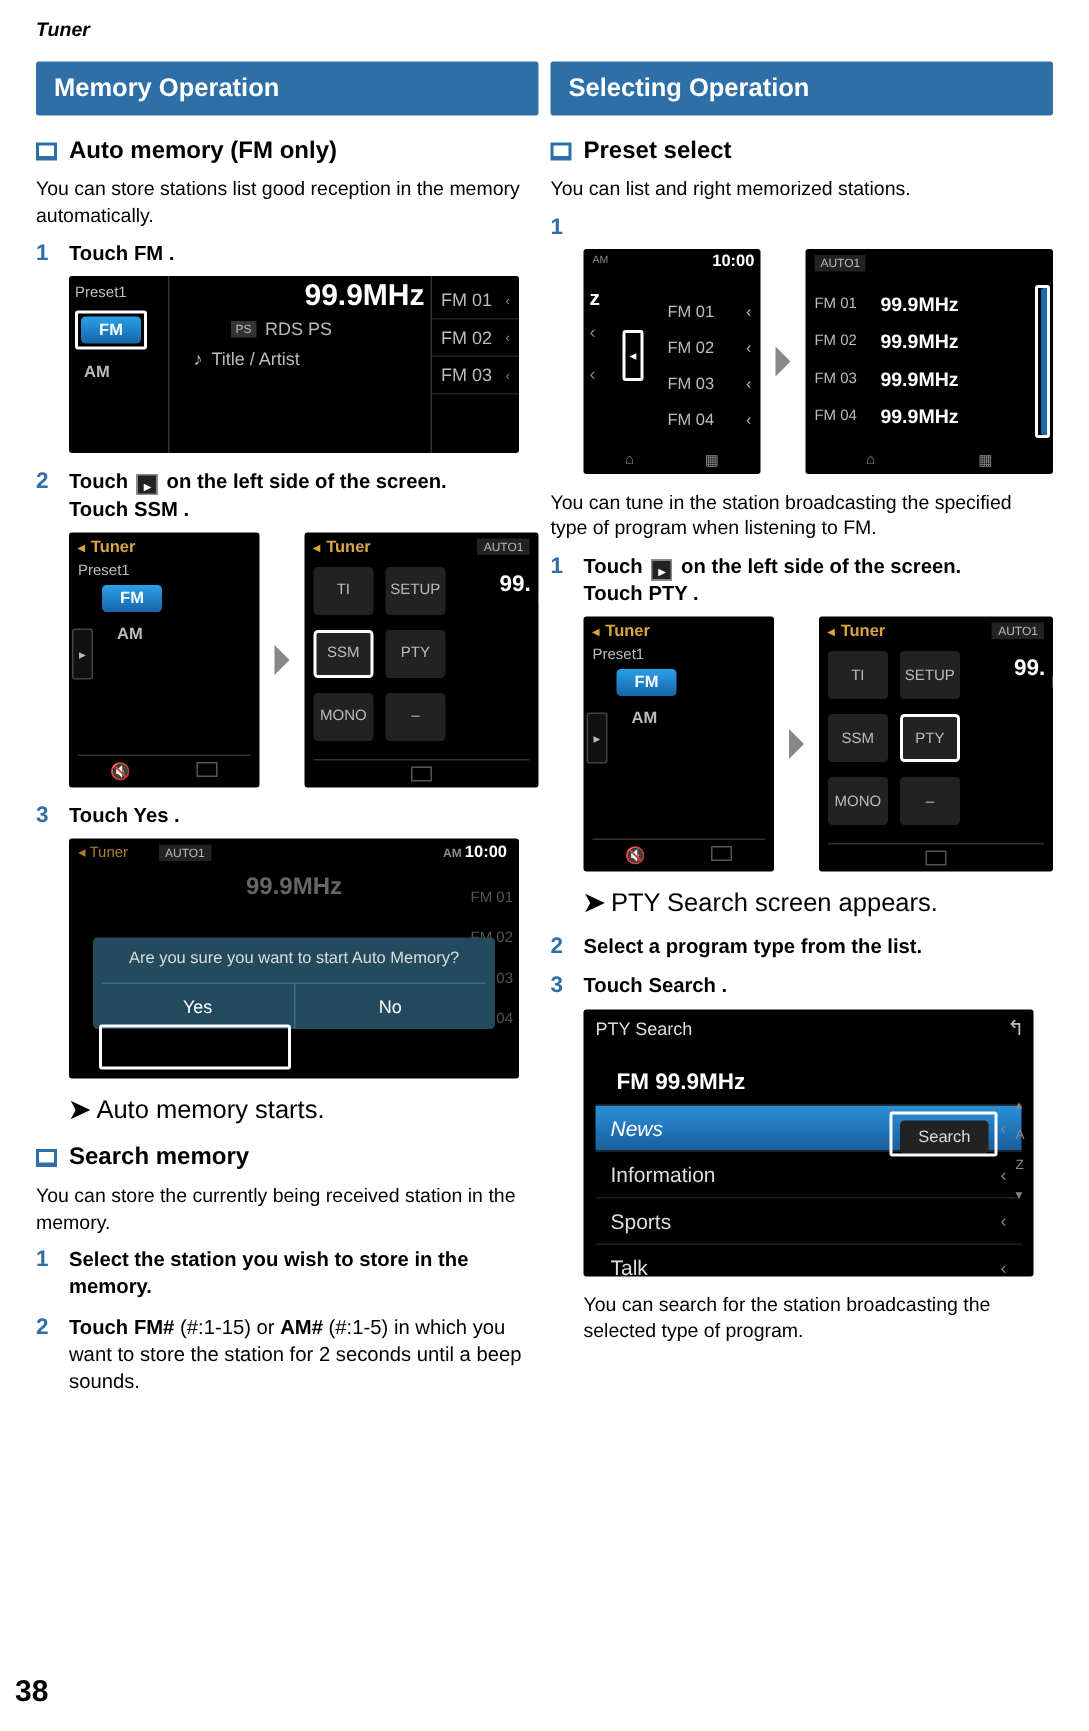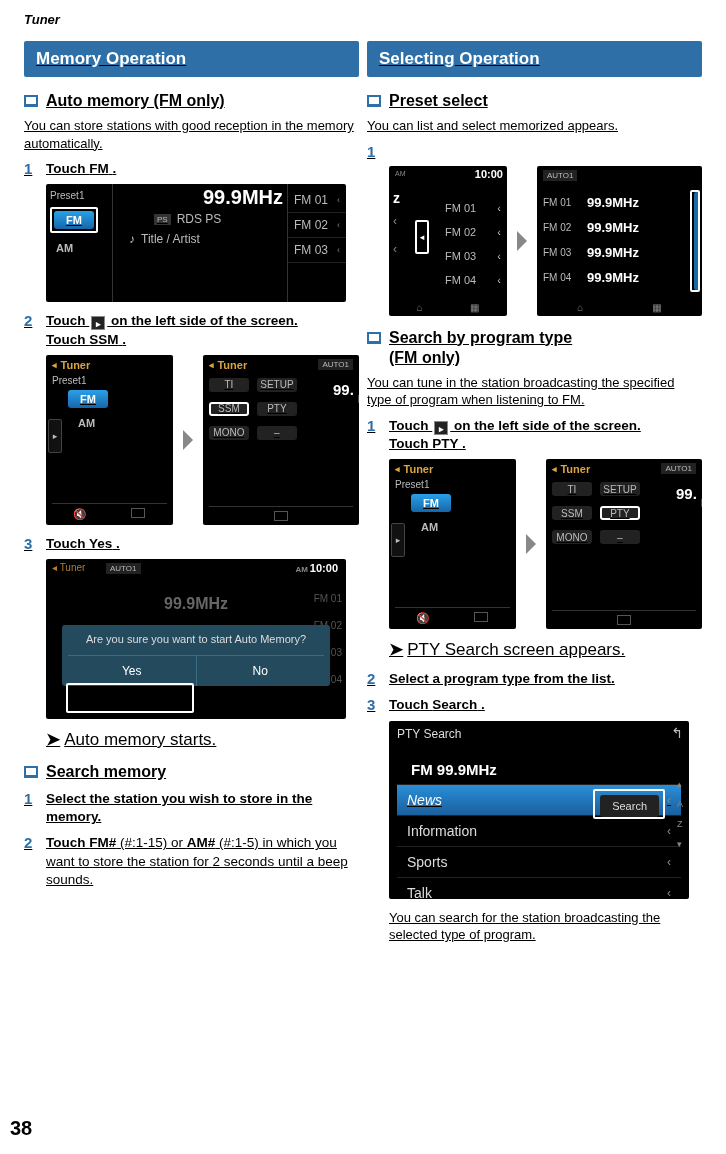--- a/index.html
+++ b/index.html
@@ -15,21 +15,20 @@
   }
   .page-header {
     font-weight: bold;
     font-style: italic;
     font-size: 13px;
     padding: 12px 0 8px 0;
   }
   .columns {
     display: flex;
     gap: 8px;
-    text-decoration: underline;
   }
   .col {
     flex: 1;
     min-width: 0;
   }
   .section-bar {
     background: #2e6fa7;
     color: #fff;
     font-weight: bold;
     font-size: 17px;
@@ -163,34 +162,34 @@
   .tp-foot { display:flex; justify-content:space-around; padding-top:4px; border-top:1px solid #333; font-size:11px; color:#bbb;}
   .sq-ico { width:14px; height:10px; border:1px solid #555;}
 
   .tuner-panel2 {
     width: 160px; height: 170px; padding: 4px 6px;
     display:flex; flex-direction:column; gap:4px;
     position:relative;
   }
   .row-btns { display:flex; gap:8px; margin:3px 0; }
   .ghost-btn {
-    width:40px; height:14px; background:#222; color:#bbb; font-size:10px;
+    width:40px; height:32px; background:#222; color:#bbb; font-size:10px;
     display:flex; align-items:center; justify-content:center; border-radius:3px;
   }
   .auto1 { position:absolute; top:4px; right:6px; font-size:8px; background:#222; color:#bbb; padding:1px 4px;}
   .side-strip {
     position:absolute; right:0; top:22px; bottom:22px; width:28px;
     display:flex; flex-direction:row; font-size:11px; color:#bbb;
   }
   .side-strip .big99 { font-size:15px; font-weight:bold; color:#fff; text-align:right;}
   .side-strip div { padding:4px 2px; }
 
   
   .shot-confirm {
-    width: 300px; height: 160px; position:relative; padding:20px 6px;
+    width: 300px; height: 160px; position:relative; padding:8px 6px;
   }
   .sc-mhz { color:#666; font-size:16px; font-weight:bold; text-align:center; margin-top:16px;}
   .sc-dialog {
     position:absolute; left:16px; right:16px; top:66px;
     background:#244a5e; border-radius:3px; padding:8px 6px 0 6px;
     font-size:11px; color:#ddd; text-align:center;
   }
   .sc-actions { display:flex; margin-top:10px; }
   .sc-actions div { flex:1; padding:8px 0; font-size:12px; color:#fff; border-top:1px solid #3a6a84;}
   .sc-actions div:first-child { border-right:1px solid #3a6a84;}
@@ -249,21 +248,21 @@
 <div class="columns">
 
   <div class="col">
 
     <div class="section-bar">Memory Operation</div>
 
     <div class="sub-head">
       <div class="sub-icon"></div>
       <div class="sub-title">Auto memory  (FM only)</div>
     </div>
-    <div class="body-text">You can store stations with good reception in the memory automatically.</div>
+    <div class="body-text">You can store stations list good reception in the memory automatically.</div>
 
     <div class="step">
       <div class="step-num">1</div>
       <div class="step-text">
         <span>Touch </span>
         <span>FM</span>
         <span> .</span>
       </div>
     </div>
 
@@ -388,20 +387,21 @@
       </div>
       <div class="sc-yes-hl"></div>
     </div>
 
     <div class="result-line"><span class="arrow">➤</span><span>Auto memory starts.</span></div>
 
     <div class="sub-head">
       <div class="sub-icon"></div>
       <div class="sub-title">Search memory</div>
     </div>
+    <div class="body-text">You can store the currently being received station in the memory.</div>
 
     <div class="step">
       <div class="step-num">1</div>
       <div class="step-text">Select the station you wish to store in the memory.</div>
     </div>
     <div class="step">
       <div class="step-num">2</div>
       <div class="step-text">
         <span>Touch </span>
         <span>FM#</span>
@@ -413,21 +413,21 @@
   </div>
 
   <div class="col">
 
     <div class="section-bar">Selecting Operation</div>
 
     <div class="sub-head">
       <div class="sub-icon"></div>
       <div class="sub-title">Preset select</div>
     </div>
-    <div class="body-text">You can list and select memorized appears.</div>
+    <div class="body-text">You can list and right memorized stations.</div>
 
     <div class="step">
       <div class="step-num">1</div>
     </div>
 
     <div class="shot-row">
       <div class="shot ps-shot1">
         <div class="ps-am">AM</div>
         <div class="ps-clock">10:00</div>
         <div class="ps-z">z</div>
@@ -480,27 +480,20 @@
         </div>
         <div class="ps2-bar"></div>
         <div class="ps2-hl"></div>
         <div class="ps-foot" style="left:6px;right:6px;">
             <span>⌂</span>
             <span>▦</span>
           </div>
       </div>
     </div>
 
-    <div class="sub-head">
-      <div class="sub-icon"></div>
-      <div class="sub-title">
-        <span>Search by program type</span><br>
-        <span>(FM only)</span>
-      </div>
-    </div>
     <div class="body-text">You can tune in the station broadcasting the specified type of program when listening to FM.</div>
 
     <div class="step">
       <div class="step-num">1</div>
       <div class="step-text">
         <span>Touch </span>
         <span class="icon-chev">▸</span>
         <span> on the left side of the screen.</span><br>
         <span>Touch </span>
         <span>PTY</span>

